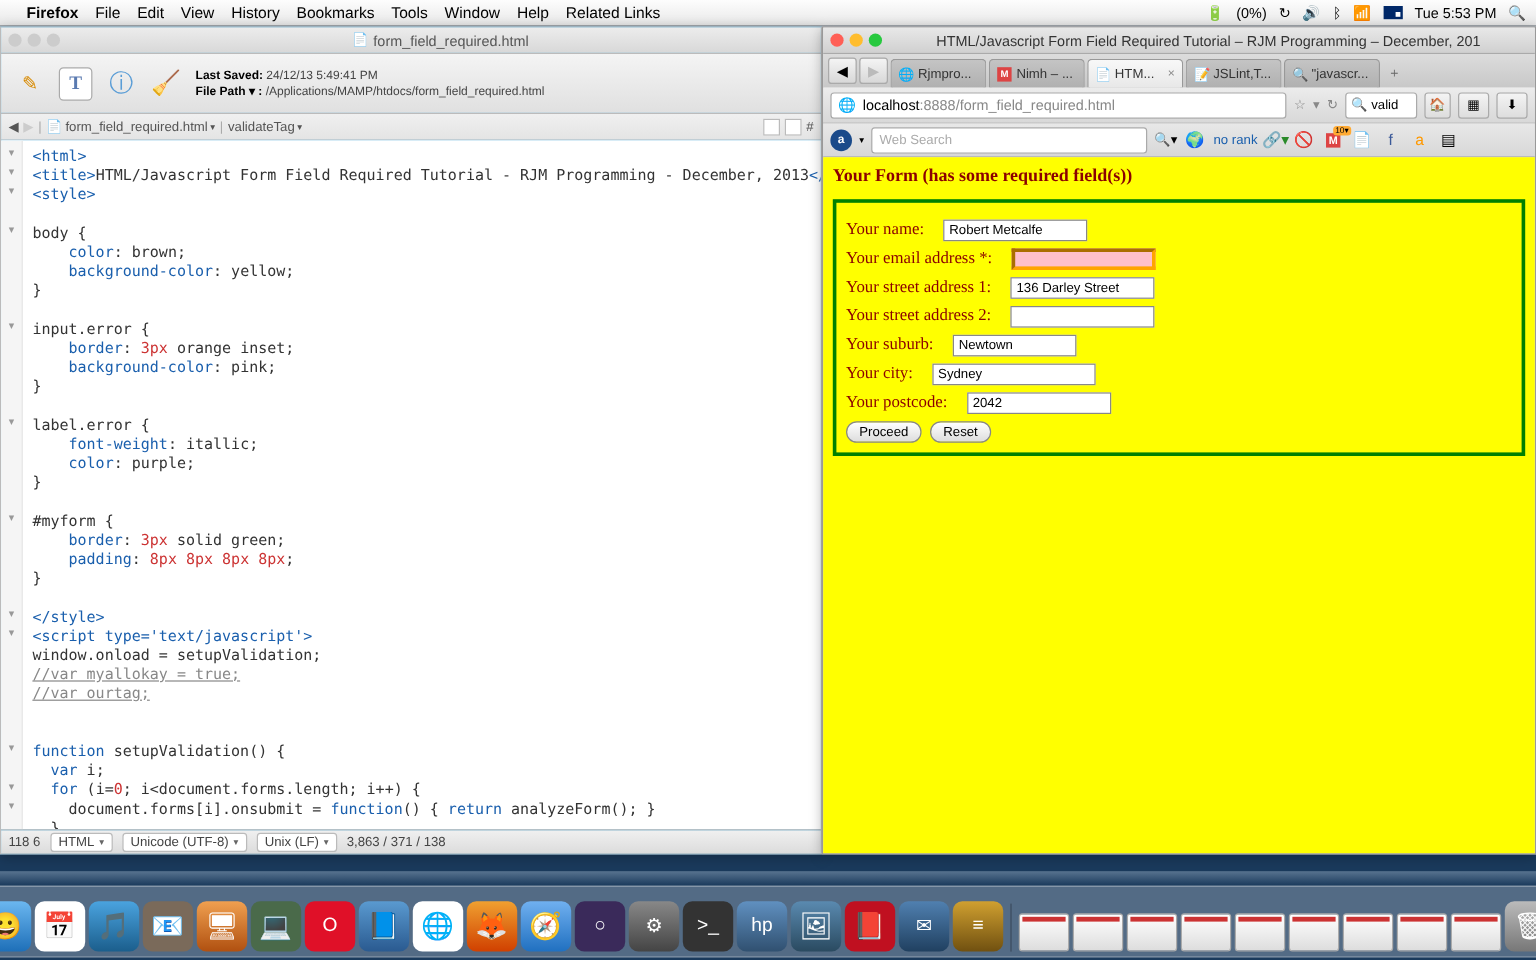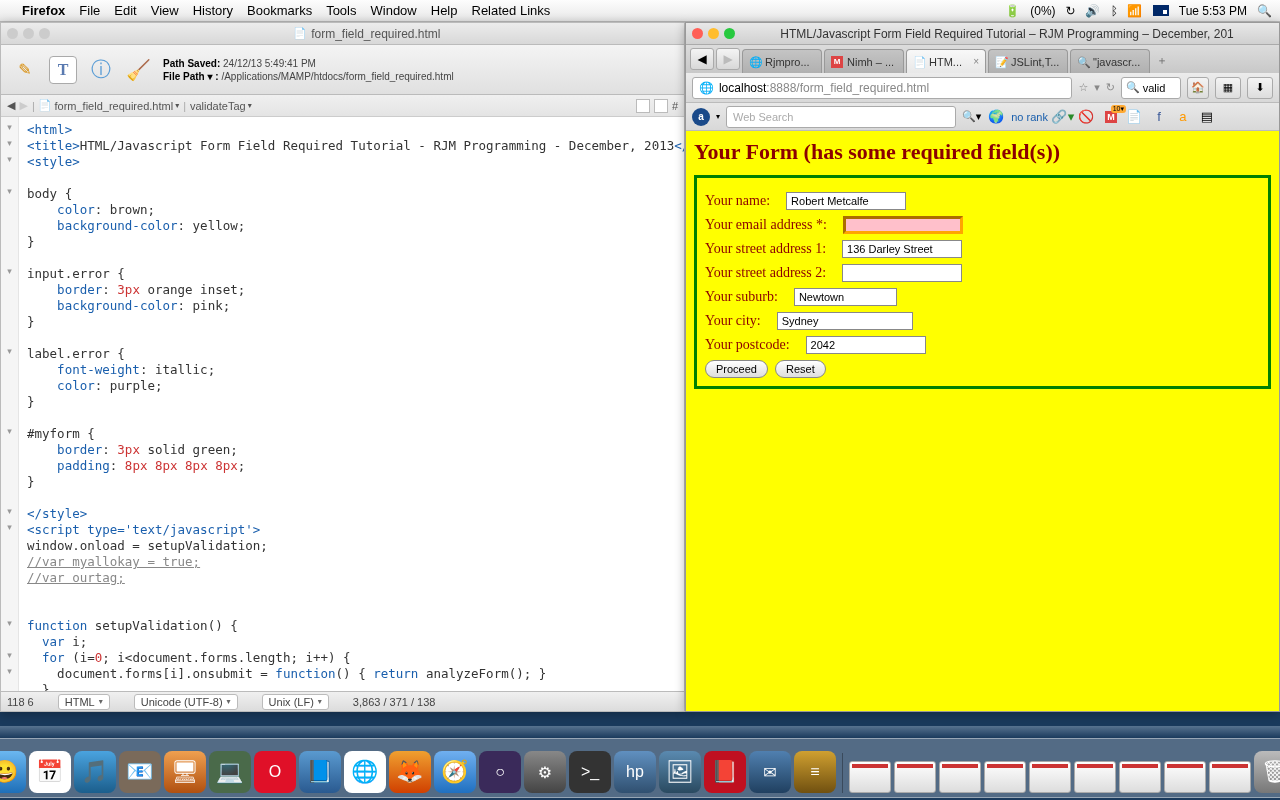--- a/index.html
+++ b/index.html
@@ -39,21 +39,21 @@
 .code-area { display:flex; height: calc(100% - 22px - 50px - 22px - 20px); background:#fff; overflow:hidden; }
 .gutter { width:18px; background:#f5f5f5; border-right:1px solid #e5e5e5; }
 .gutter-marks { display:flex; flex-direction:column; padding-top:5px; }
 .gutter-marks span { height:16px; color:#999; font-size:9px; text-align:center; }
 .code { flex:1; padding:5px 8px; font-family: Monaco, Menlo, monospace; font-size:12.5px; line-height:16px; white-space:pre; color:#333; overflow:hidden; }
 .code .tag { color:#1a5fad; }
 .code .kw { color:#1a5fad; }
 .code .num { color:#c33; }
 .code .com { color:#888;text-decoration:underline; }
 
-.editor-status { height:20px; background:linear-gradient(#f0f0f0,#dcdcdc); border-top:1px solid #bbb; display:flex; align-items:center; padding:0 6px; gap:24px; font-size:11px; color:#444; }
+.editor-status { height:20px; background:linear-gradient(#f0f0f0,#dcdcdc); border-top:1px solid #bbb; display:flex; align-items:center; padding:0 6px; gap:8px; font-size:11px; color:#444; }
 .editor-status .sel { border:1px solid #bbb; background:#fff; padding:1px 6px; border-radius:3px; display:flex; align-items:center; gap:4px; }
 .editor-status .sel::after { content:"▾"; font-size:8px; color:#666; }
 
 
 .ff-window { position: absolute; top: 22px; left: 685px; width: 595px; height: 690px; background:#e8e8e8; border:1px solid #999; box-shadow:0 2px 10px rgba(0,0,0,.3); }
 .ff-titlebar { height:22px; background:linear-gradient(#e8e8e8,#d0d0d0); display:flex; align-items:center; padding:0 6px; gap:6px; border-bottom:1px solid #aaa; }
 .ff-titlebar .traffic i.r{background:#ff5f56;} .ff-titlebar .traffic i.y{background:#ffbd2e;} .ff-titlebar .traffic i.g{background:#27c93f;}
 .ff-titlebar .title { margin:0 auto; font-size:12px; color:#333; white-space:nowrap; overflow:hidden; text-overflow:ellipsis; max-width:480px; text-align:center; }
 
 .ff-tabs { height:28px; background:linear-gradient(#dcdcdc,#c8c8c8); display:flex; align-items:flex-end; padding:0 4px; gap:2px; }
@@ -72,21 +72,21 @@
 .ff-url-actions { display:flex; gap:6px; align-items:center; color:#888; }
 .ff-search { width:60px; height:22px; background:#fff; border:1px solid #aaa; border-radius:3px; padding:0 4px; display:flex; align-items:center; gap:3px; font-size:11px; }
 .ff-home { width:22px; height:22px; border:1px solid #aaa; border-radius:3px; display:flex; align-items:center; justify-content:center; background:linear-gradient(#f4f4f4,#ddd); }
 .ff-icon-strip { width:26px; height:22px; border:1px solid #aaa; border-radius:3px; background:linear-gradient(#f4f4f4,#ddd); display:flex; align-items:center; justify-content:center; }
 
 .ff-toolbar2 { height:28px; background:linear-gradient(#e8e8e8,#d8d8d8); display:flex; align-items:center; padding:0 6px; gap:6px; border-bottom:1px solid #bbb; }
 .ff-searchbox { flex:1; max-width:230px; height:22px; background:#fff; border:1px solid #aaa; border-radius:3px; padding:0 6px; display:flex; align-items:center; font-size:11px; color:#aaa; }
 .ff-toolbar2 .tbico { width:18px; height:18px; display:flex; align-items:center; justify-content:center; font-size:13px; }
 
 .ff-content { height: calc(100% - 22px - 28px - 30px - 28px); background: yellow; padding: 8px; overflow:auto; }
-.ff-content h2 { color:#8B0000; font-family:"Times New Roman",serif; font-size:22px; font-weight:bold; margin-bottom:10px; }
+.ff-content h2 { color:#8B0000; font-family:"Times New Roman",serif; font-size:15px; font-weight:bold; margin-bottom:10px; }
 #myform { border:3px solid green; padding:8px; }
 #myform .row { margin:6px 0; display:flex; align-items:center; gap:16px; }
 #myform label { color:#8B0000; font-family:"Times New Roman",serif; font-size:14px; }
 #myform input[type=text] { border:1px solid #888; padding:2px 4px; font-size:11px; height:18px; }
 #myform input.error { border:3px inset orange; background:pink; }
 #myform .btns { margin-top:6px; }
 #myform .btns button { border:1px solid #888; border-radius:10px; padding:2px 10px; background:linear-gradient(#fff,#ddd); font-size:11px; margin-right:4px; }
 
 
 .dock { position:absolute; bottom:2px; left:50%; transform:translateX(-50%); height:60px; display:flex; align-items:flex-end; gap:3px; padding:4px 10px; background:rgba(255,255,255,.25); border-radius:8px; border:1px solid rgba(255,255,255,.4); }
@@ -134,21 +134,21 @@
     <div class="title">
         <span>form_field_required.html</span>
       </div>
   </div>
   <div class="editor-toolbar">
     <div class="tool-icon tool-pencil">✎</div>
     <div class="tool-icon tool-t">T</div>
     <div class="tool-icon tool-info">ⓘ</div>
     <div class="tool-icon tool-broom">🧹</div>
     <div class="meta">
-      <div><b>Path Saved:</b> <span>24/12/13 5:49:41 PM</span></div>
+      <div><b>Last Saved:</b> <span>24/12/13 5:49:41 PM</span></div>
       <div><b>File Path ▾ :</b> <span>/Applications/MAMP/htdocs/form_field_required.html</span></div>
     </div>
   </div>
   <div class="editor-tabs">
     <span>◀</span>
     <span style="color:#ccc">▶</span>
     <span class="sep">|</span>
     <span class="crumb">📄 <span>form_field_required.html</span> <span style="font-size:8px">▾</span></span>
     <span class="sep">|</span>
     <span class="crumb">

